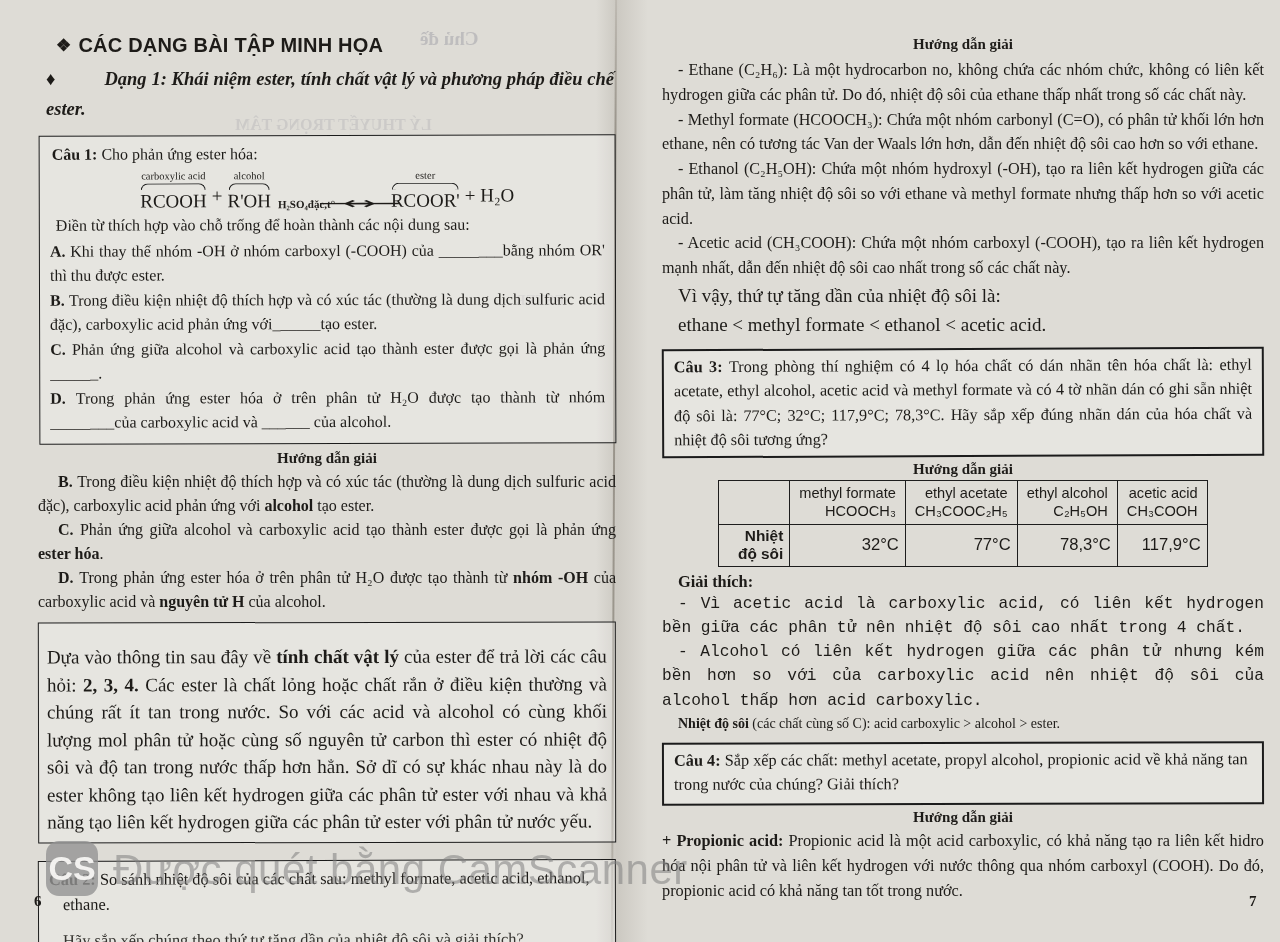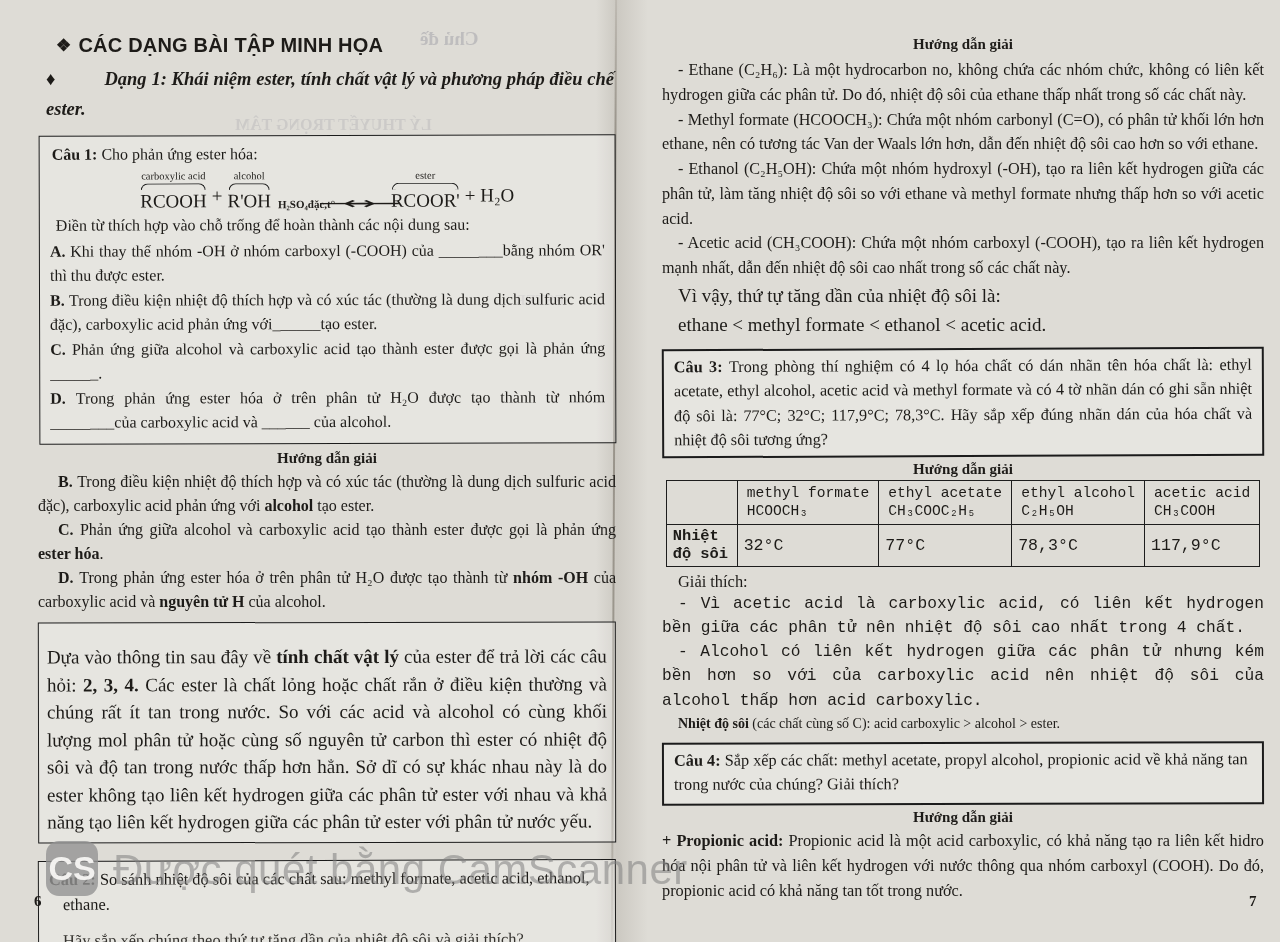--- a/index.html
+++ b/index.html
@@ -49,25 +49,25 @@
   .pgnum{position:absolute;font-weight:bold;font-size:15px;}
   .pg6{left:34px;top:893px;}
   .pg7{left:1249px;top:893px;}
   
   .pr .hdg1{margin:36px 0 5px;}
   .pr .bl{font-size:16.2px;line-height:1.53;text-indent:16px;}
   .pr .ln{font-size:19px;line-height:1.55;text-indent:16px;}
   .cau3{margin:8px 0 4px;border-width:2px;padding:4px 10px;font-size:16.2px;line-height:1.5;text-align:justify;transform:rotate(-.25deg);}
   .pr .hdg2{margin:3px 0 2px;}
   table.bp{border-collapse:collapse;margin:2px auto 5px;}
-  table.bp td,table.bp th{border:1.6px solid #1d1d1d;text-align:left;vertical-align:middle;font-family:Liberation Mono, monospace;}
+  table.bp td,table.bp th{border:1.6px solid #1d1d1d;text-align:right;vertical-align:middle;font-family:Liberation Sans, sans-serif;}
   th.chead{font-weight:normal;font-size:14.6px;line-height:1.25;padding:3px 9px;}
   td.rowh{font-weight:bold;font-size:15.4px;line-height:1.2;padding:2px 6px;width:58px;}
   td.val{font-size:16.6px;padding:8px 6px;}
-  .gtitle{font-weight:normal;font-size:16.4px;margin-left:16px;margin-top:2px;}
+  .gtitle{font-weight:bold;font-size:16.4px;margin-left:16px;margin-top:2px;}
   .gt{font-size:16.2px;line-height:1.5;text-indent:16px;font-family:Liberation Mono, monospace;}
   .summary{font-size:14px;line-height:1.55;text-indent:16px;}
   .cau4{margin:7px 0 2px;border-width:2px;padding:4px 10px 6px;font-size:16.3px;line-height:1.5;transform:rotate(-.15deg);}
   .pr .hdg3{margin:4px 0 2px;}
   .prop{font-size:16.3px;line-height:1.54;text-align:justify;}
   
   .wm-logo{position:absolute;left:46px;top:841px;width:52px;height:55px;border-radius:13px;
     background:rgba(148,148,148,.8);display:flex;align-items:center;justify-content:center;
     font-family:"Liberation Sans",sans-serif;font-weight:800;font-size:34px;color:rgba(247,246,243,.95);z-index:5;}
   .wm-text{position:absolute;left:113px;top:846px;font-family:"Liberation Sans",sans-serif;

